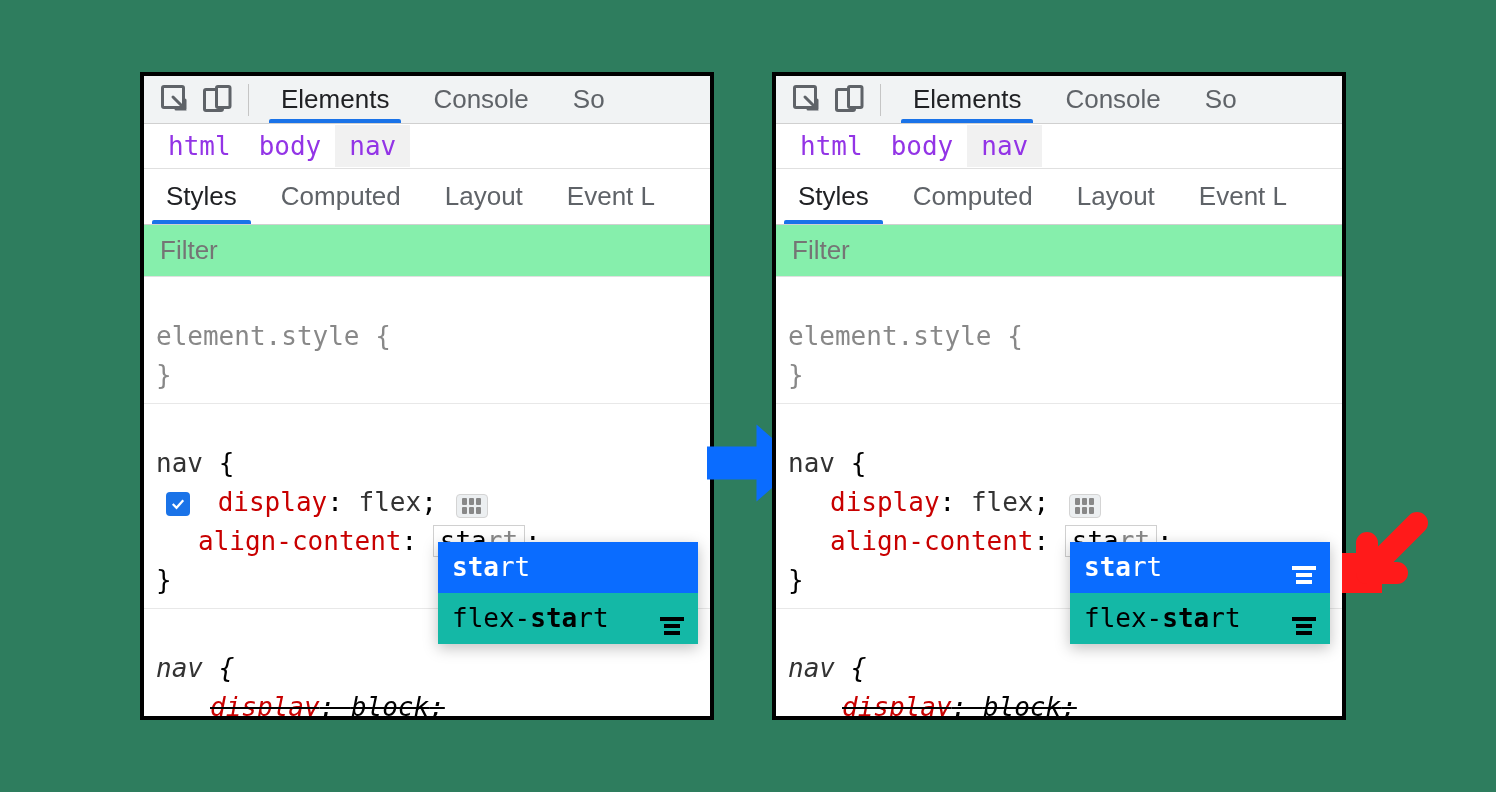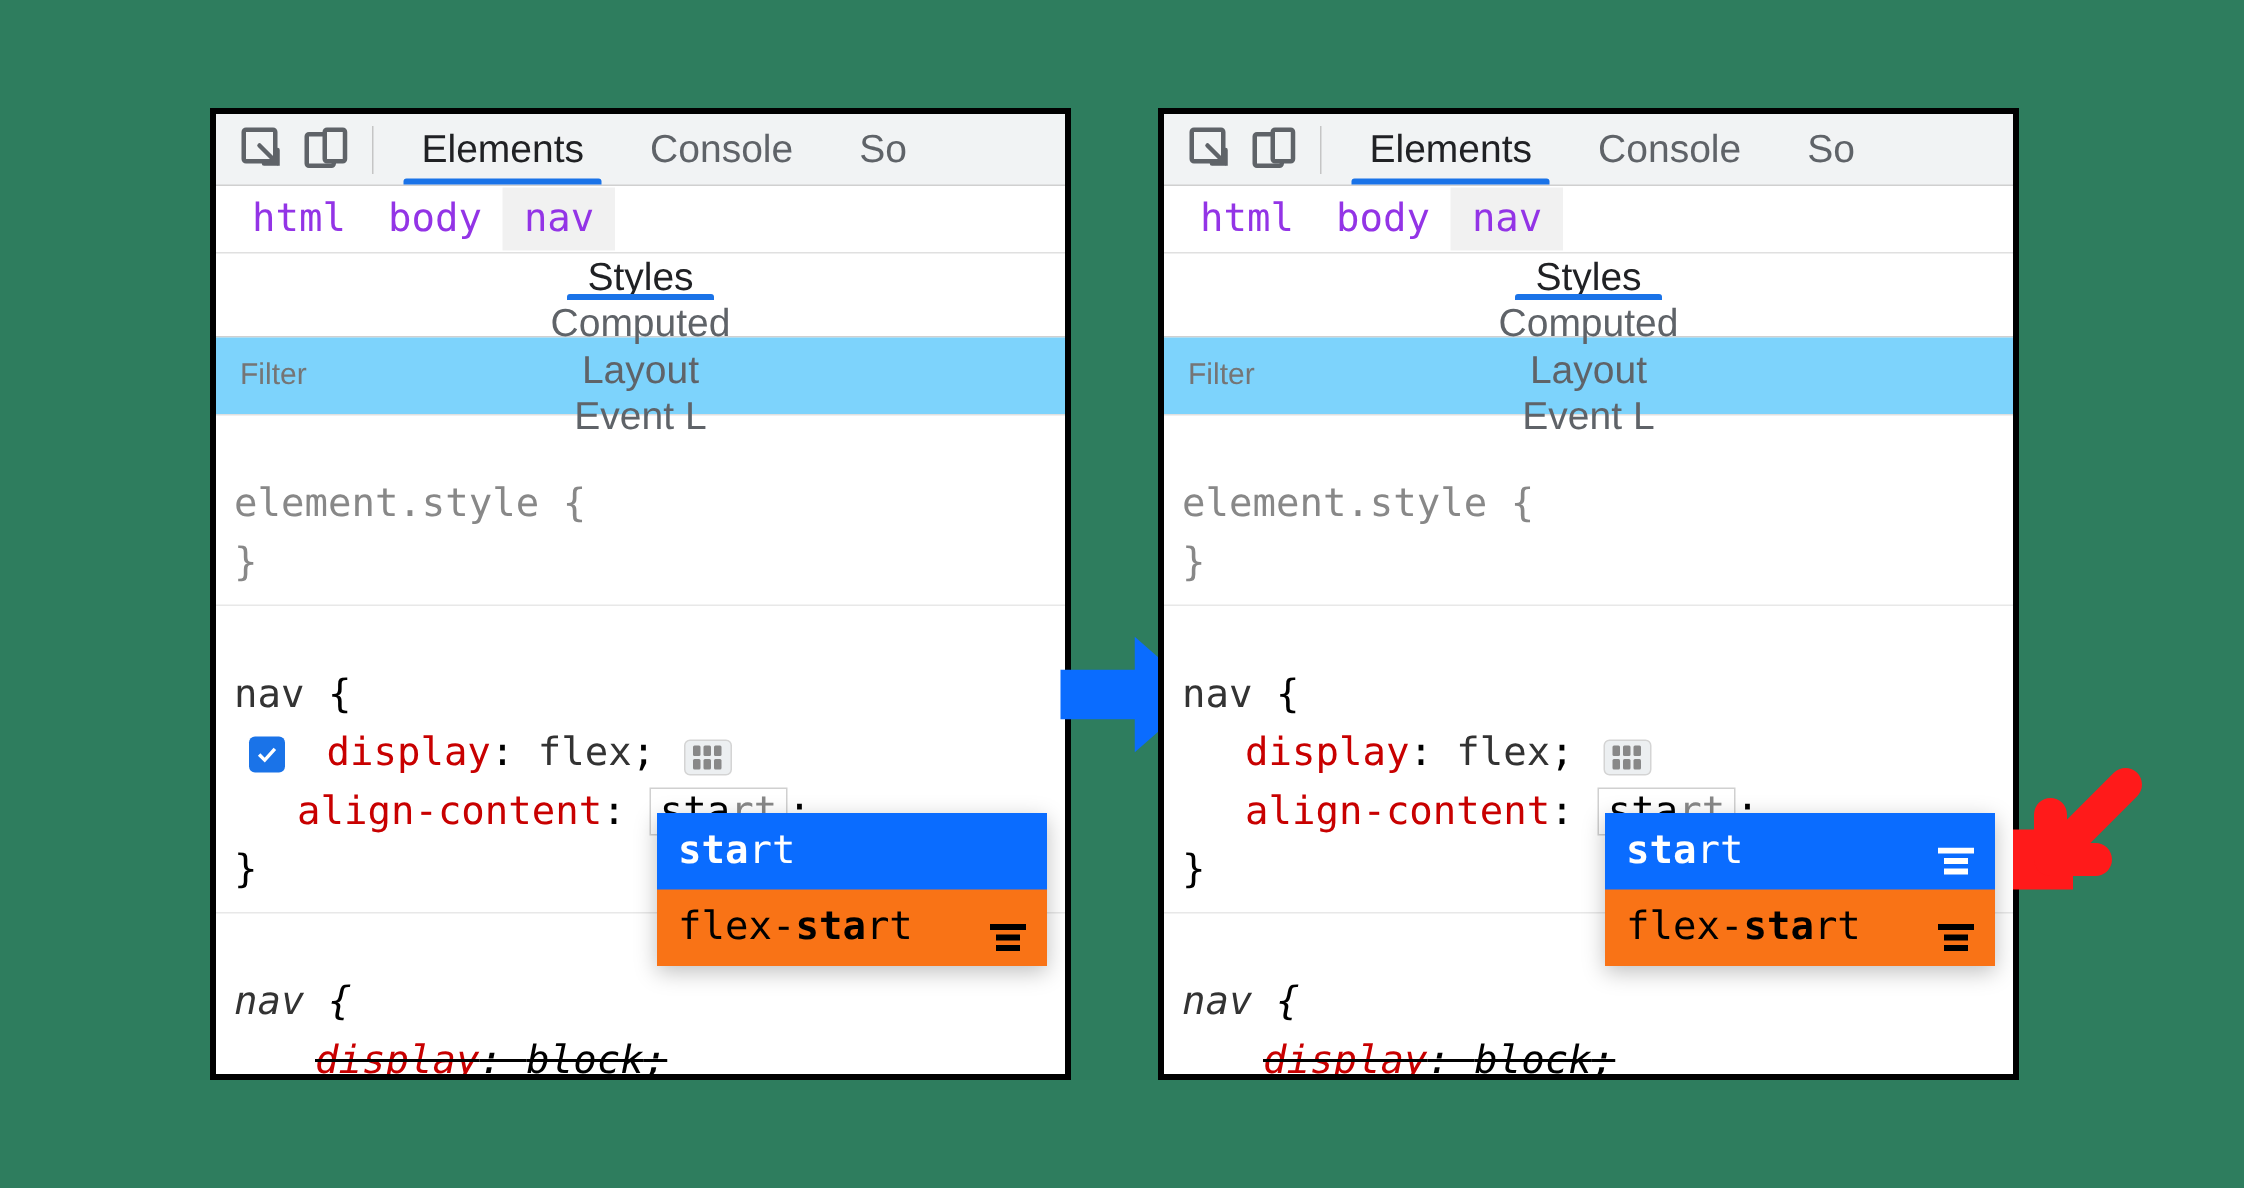--- a/index.html
+++ b/index.html
@@ -76,21 +76,20 @@
   }
 
   
   .subtabs {
     height: 56px;
     display: flex;
     align-items: center;
     font-size: 26px;
     color: #5f6368;
     border-bottom: 1px solid #d0d0d0;
-    flex-direction: column;
   }
   .subtabs .tab {
     padding: 0 22px;
     height: 100%;
     display: flex;
     align-items: center;
     position: relative;
   }
   .subtabs .tab.active {
     color: #202124;
@@ -107,23 +106,23 @@
   
   .filter-row {
     height: 52px;
     border-bottom: 1px solid #e0e0e0;
   }
   .filter-input {
     width: 100%;
     height: 100%;
     border: none;
     padding: 0 16px;
-    font-size: 20px;
+    font-size: 26px;
     color: #5f6368;
-    background: #7dd3fc;
+    background: #86efac;
     outline: none;
   }
 
   
   .css-section {
     font-family: ui-monospace, Menlo, Consolas, monospace;
     font-size: 26px;
     line-height: 1.5;
     padding: 4px 12px 8px 12px;
     border-bottom: 1px solid #e8e8e8;
@@ -164,21 +163,21 @@
 
   .value-editing {
     background: #fff;
     border: 1px solid #d0d0d0;
     padding: 0 6px;
   }
 
   
   .dropdown {
     position: absolute;
-    background: #f97316;
+    background: #14b8a6;
     box-shadow: 0 4px 14px rgba(0,0,0,0.25);
     font-family: ui-monospace, Menlo, monospace;
     font-size: 26px;
     z-index: 10;
   }
   .dropdown .item {
     padding: 6px 14px;
     display: flex;
     align-items: center;
     justify-content: space-between;

